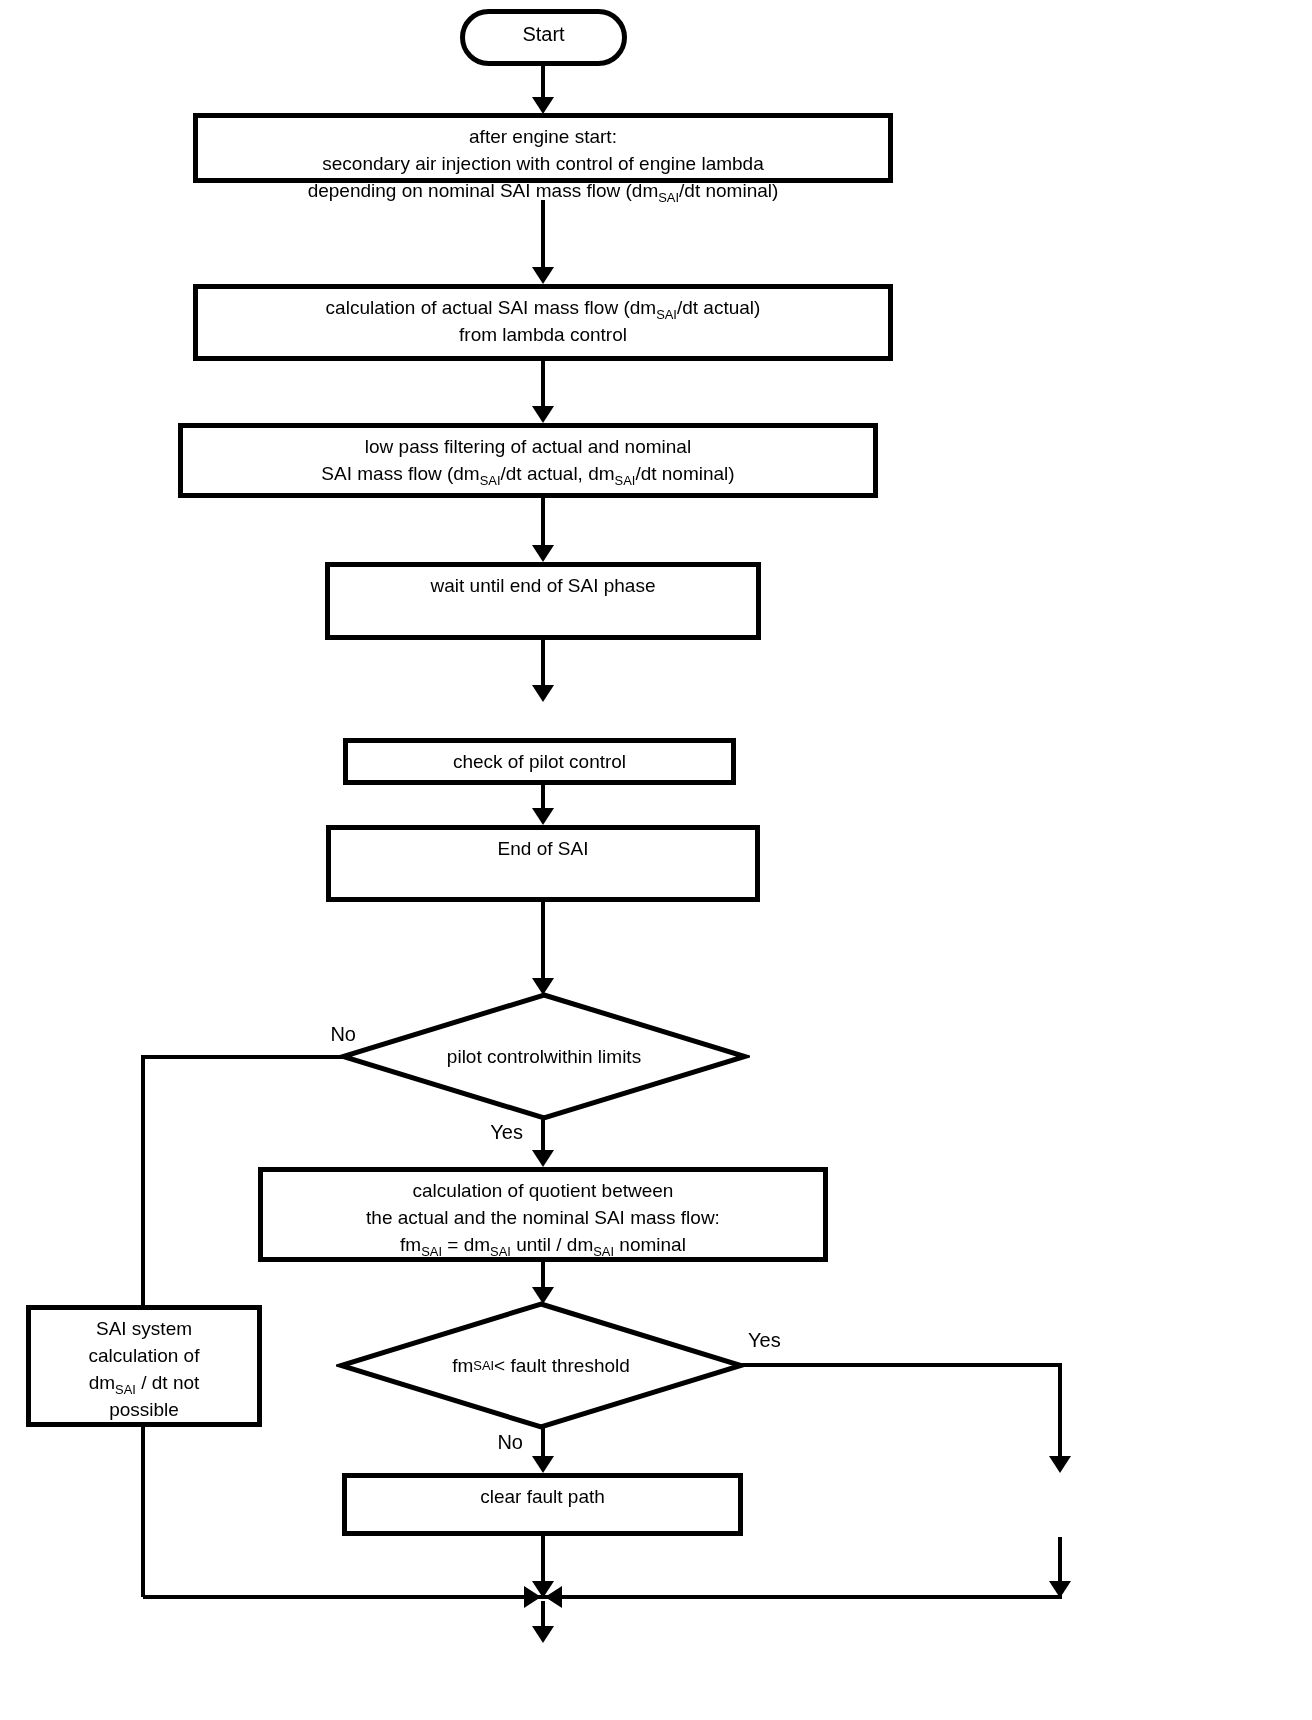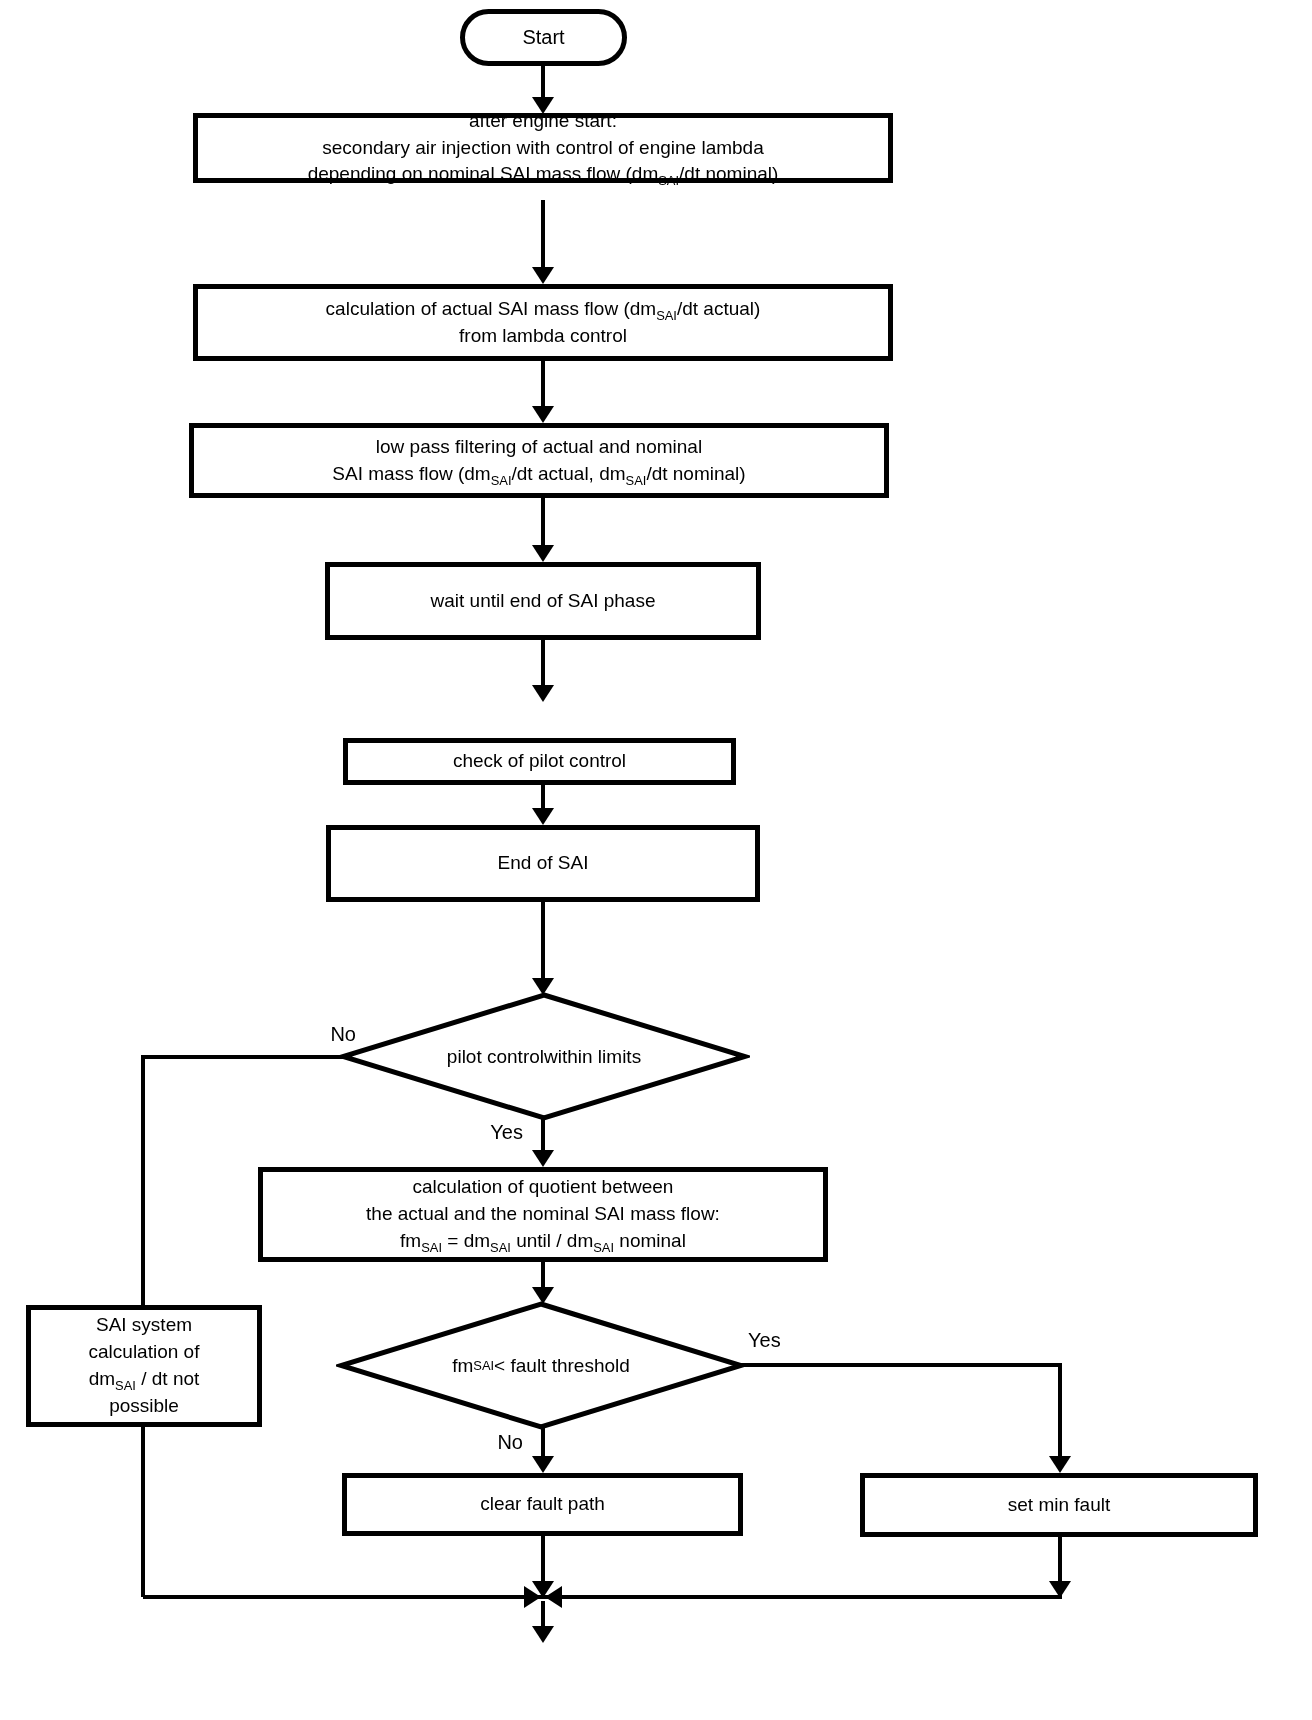--- a/index.html
+++ b/index.html
@@ -11,27 +11,27 @@
     font-family: "Liberation Sans", "DejaVu Sans", sans-serif;
     color: #000000;
     overflow: hidden;
   }
   .node {
     position: absolute;
     box-sizing: border-box;
     border: 5px solid #000;
     background: #fff;
     display: flex;
-    align-items: center;
+    align-items: flex-start;
     justify-content: center;
     text-align: center;
     font-size: 19px;
     line-height: 1.42;
     z-index: 2;
-    padding: 12px 8px;
+    padding: 6px 8px;
   }
   .terminal { border-radius: 32px; font-size: 20px; }
   .diamond-wrap { position: absolute; z-index: 2; }
   .diamond-wrap svg { position: absolute; left: 0; top: 0; }
   .dtext {
     position: absolute; inset: 0;
     display: flex; align-items: center; justify-content: center;
     text-align: center; font-size: 19px; line-height: 1.45; z-index: 2;
   }
   .lbl { position: absolute; font-size: 20px; z-index: 3; line-height: 1; }
@@ -102,21 +102,21 @@
   </div>
 
   <div class="node" style="left:193px; top:113px; width:700px; height:70px;">
     <span><span>after engine start:</span><br><span>secondary air injection with control of engine lambda</span><br><span>depending on nominal SAI mass flow (dm</span><sub>SAI</sub><span>/dt nominal)</span></span>
   </div>
 
   <div class="node" style="left:193px; top:284px; width:700px; height:77px;">
     <span><span>calculation of actual SAI mass flow (dm</span><sub>SAI</sub><span>/dt actual)</span><br><span>from lambda control</span></span>
   </div>
 
-  <div class="node" style="left:189px; top:423px; width:700px; height:75px;">
+  <div class="node" style="left:178px; top:423px; width:700px; height:75px;">
     <span><span>low pass filtering of actual and nominal</span><br><span>SAI mass flow (dm</span><sub>SAI</sub><span>/dt actual, dm</span><sub>SAI</sub><span>/dt nominal)</span></span>
   </div>
 
   <div class="node" style="left:325px; top:562px; width:436px; height:78px;">
     <span><span>wait until end of SAI phase</span></span>
   </div>
 
   <div class="node" style="left:343px; top:702px; width:393px; height:47px;margin-top:36px;">
     <span><span>check of pilot control</span></span>
   </div>
@@ -156,21 +156,18 @@
   <div class="lbl r" style="left:433px; top:1432px; width:90px;">No</div>
 
   <div class="node" style="left:26px; top:1305px; width:236px; height:122px;">
     <span><span>SAI system</span><br><span>calculation of</span><br><span>dm</span><sub>SAI</sub><span> / dt not</span><br><span>possible</span></span>
   </div>
 
   <div class="node" style="left:342px; top:1473px; width:401px; height:63px;">
     <span><span>clear fault path</span></span>
   </div>
 
-  <div class="node" style="left:860px; top:1473px; width:398px; height:64px;">
-    <span><span>set min fault</span></span>
-  </div>
 
   <div class="node terminal" style="left:462px; top:1741px; width:165px; height:64px;">
     <span>End</span>
   </div>
 
 </div>
 
 </body></html>

